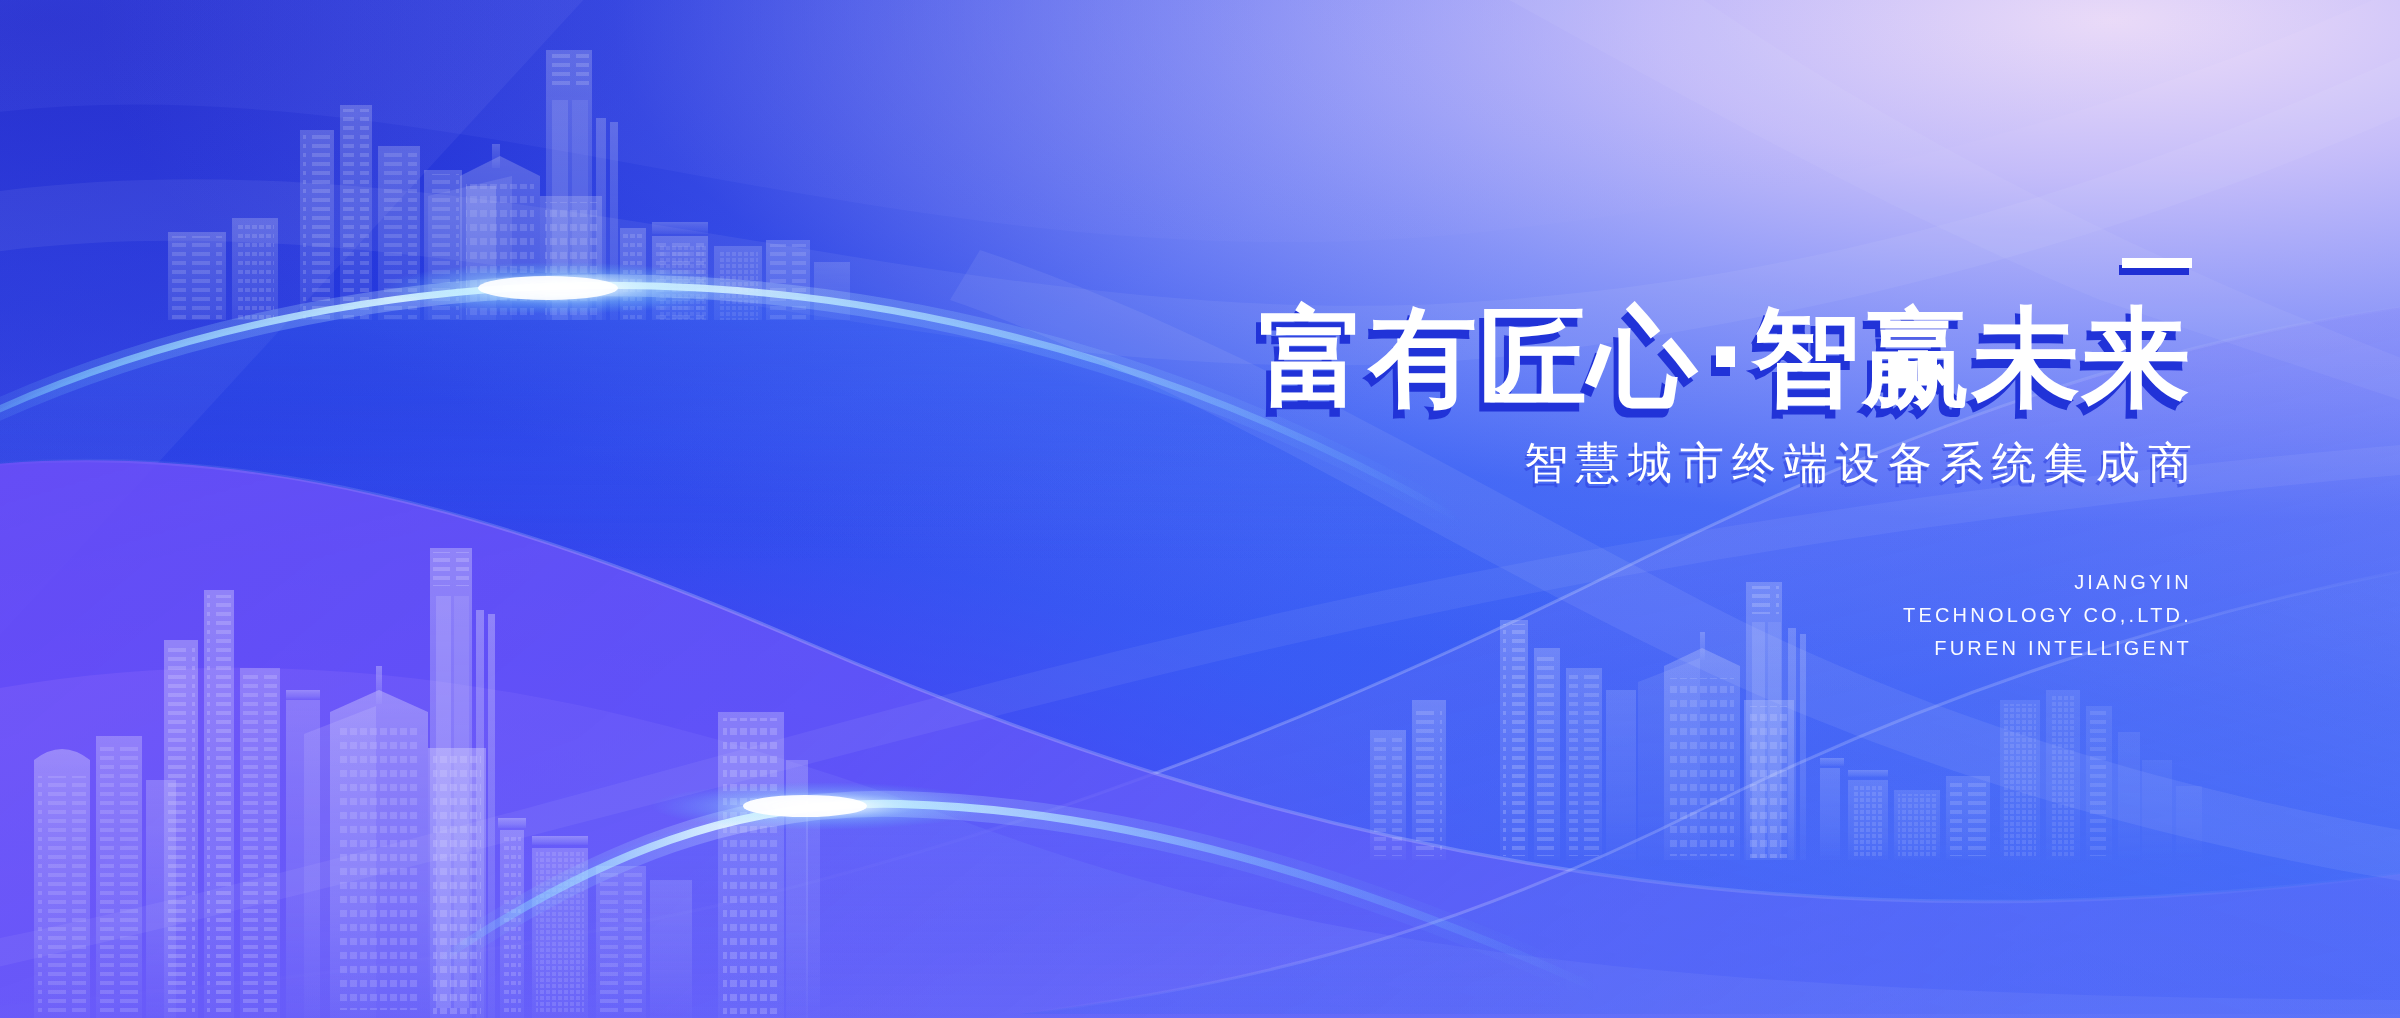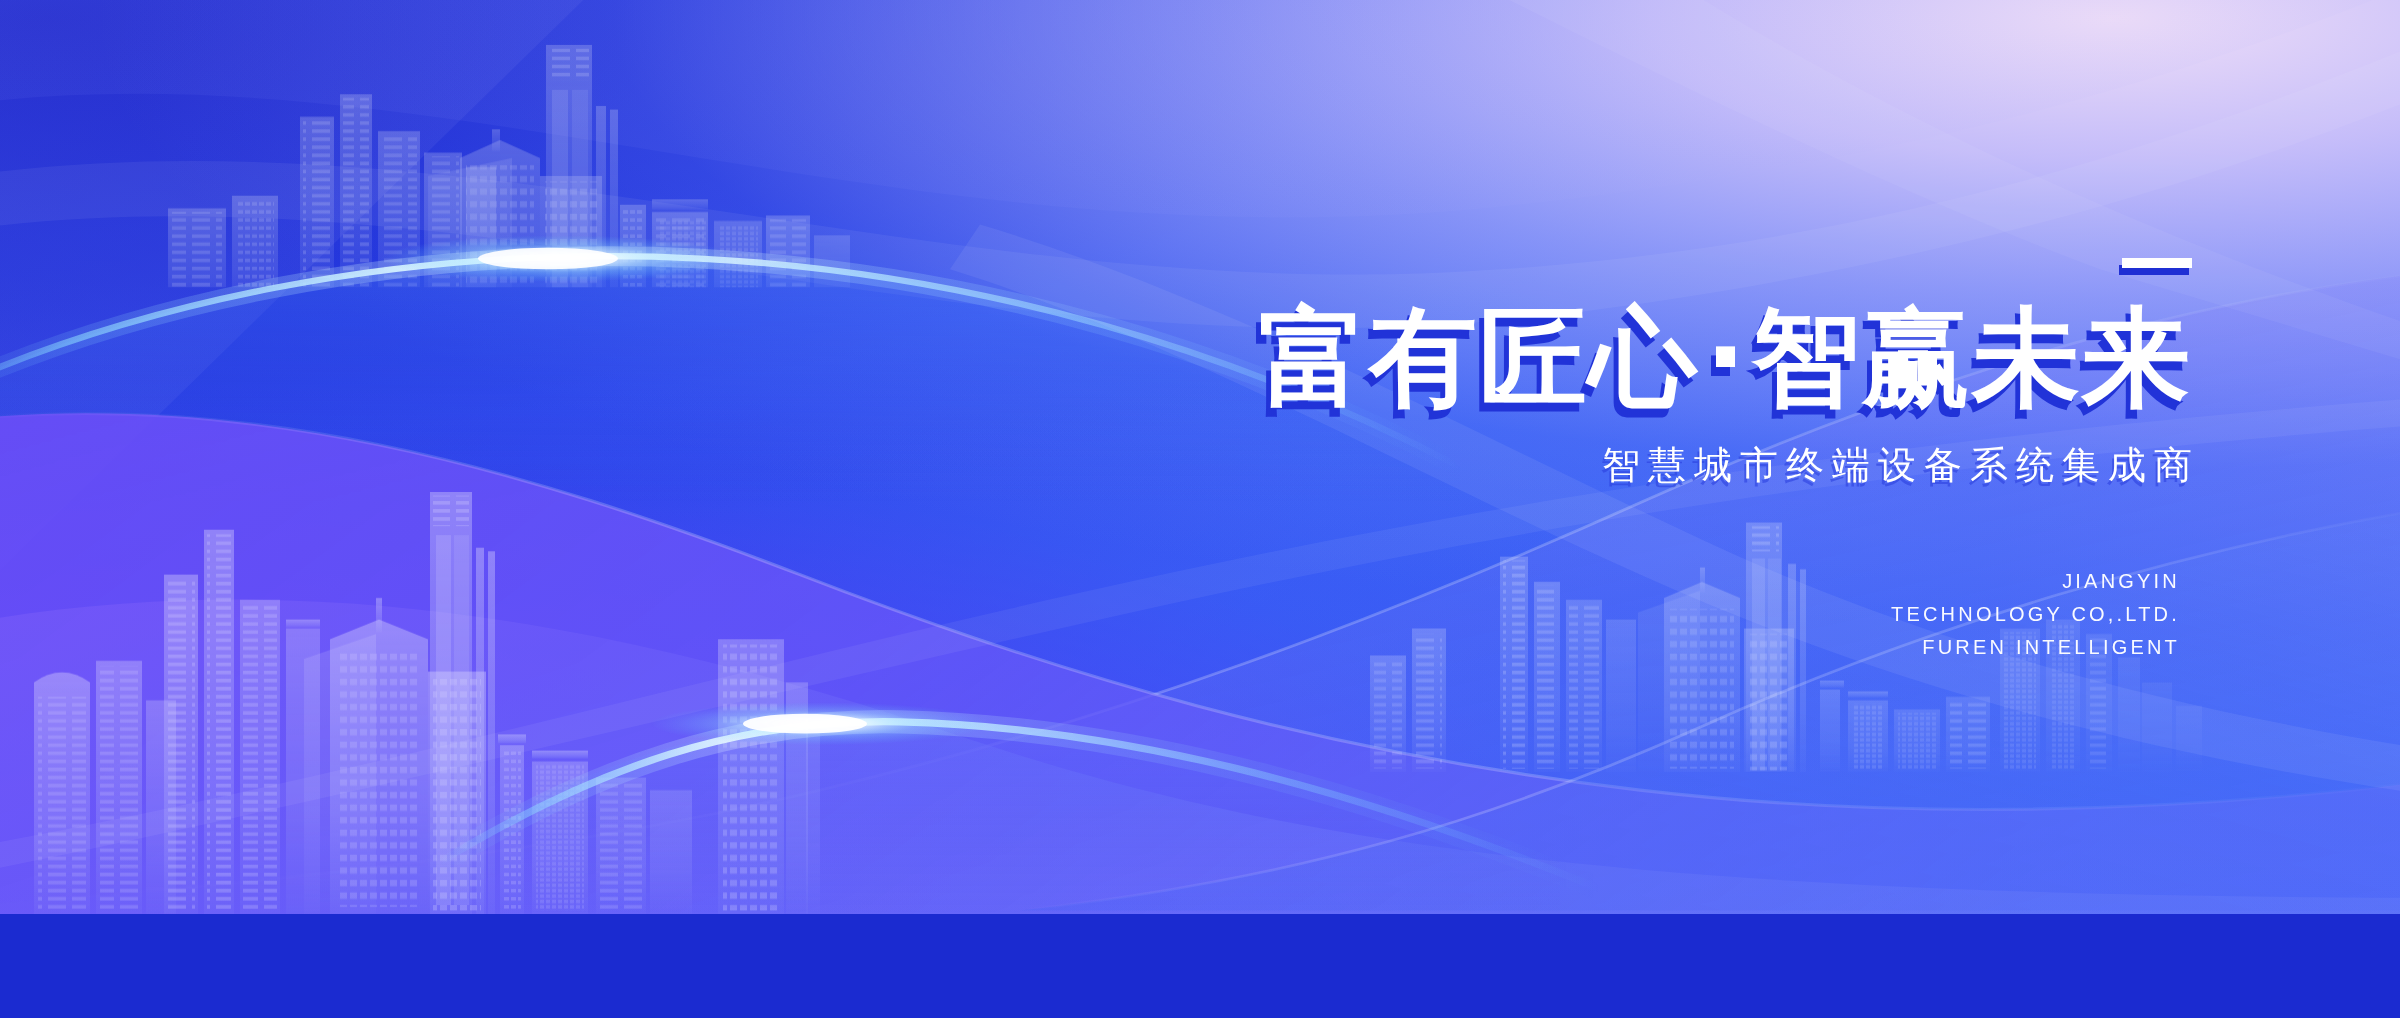--- a/index.html
+++ b/index.html
@@ -2,21 +2,21 @@
 <html><head>
 <meta charset="utf-8">
 <title>Banner</title>
 <style>
   html,body{margin:0;padding:0;background:#1b2bd0;}
   *{box-sizing:border-box;}
 
   #stage{
     position:relative;
     width:2400px;
-    height:914px;
+    height:1018px;
     overflow:hidden;
     font-family:"Liberation Sans","DejaVu Sans",sans-serif;
     background:
       radial-gradient(120% 95% at 88% 2%,  rgba(247,228,248,0.95) 0%, rgba(214,200,250,0.88) 16%, rgba(186,182,250,0.60) 32%, rgba(120,140,250,0.18) 52%, rgba(60,80,240,0) 70%),
       radial-gradient(95% 80% at 2% 2%,   rgba(24,33,200,0.95) 0%, rgba(30,46,214,0.70) 30%, rgba(40,70,230,0.18) 58%, rgba(40,70,230,0) 75%),
       radial-gradient(110% 90% at 4% 100%, rgba(92,50,245,0.95) 0%, rgba(86,54,246,0.62) 32%, rgba(70,70,246,0.18) 58%, rgba(60,80,246,0) 78%),
       radial-gradient(110% 95% at 96% 100%, rgba(40,92,248,0.92) 0%, rgba(42,88,246,0.55) 32%, rgba(45,85,245,0.12) 62%, rgba(45,85,245,0) 80%),
       linear-gradient(125deg,#2230d8 0%,#2c46ea 28%,#3a62f4 55%,#4a6cf6 78%,#6f7cf8 100%);
   }
 
@@ -49,32 +49,32 @@
     letter-spacing:2px;
     white-space:nowrap;
     text-shadow:-5px 9px 0 #2133d8;
     margin:0;
   }
   .headline .dot{letter-spacing:0;padding:0 6px;}
 
   .subline{
     font-family:"DejaVu Sans","Liberation Sans",sans-serif;
     font-weight:400;
-    font-size:38px;
+    font-size:44px;
     line-height:1.12;
     color:#ffffff;
     letter-spacing:8px;
     white-space:nowrap;
-    margin:30px -8px 0 0;
+    margin:24px -8px 0 0;
     text-shadow:-2px 4px 0 rgba(40,60,220,0.55);
   }
 
   .enblock{
     margin-top:78px;
-    margin-right:12px;
+    margin-right:0;
     font-family:"Liberation Sans","DejaVu Sans",sans-serif;
     font-weight:400;
     font-size:20px;
     line-height:1.65;
     letter-spacing:3.2px;
     color:#ffffff;
     text-align:right;
     opacity:.97;
   }
   .enblock div{white-space:nowrap;}

